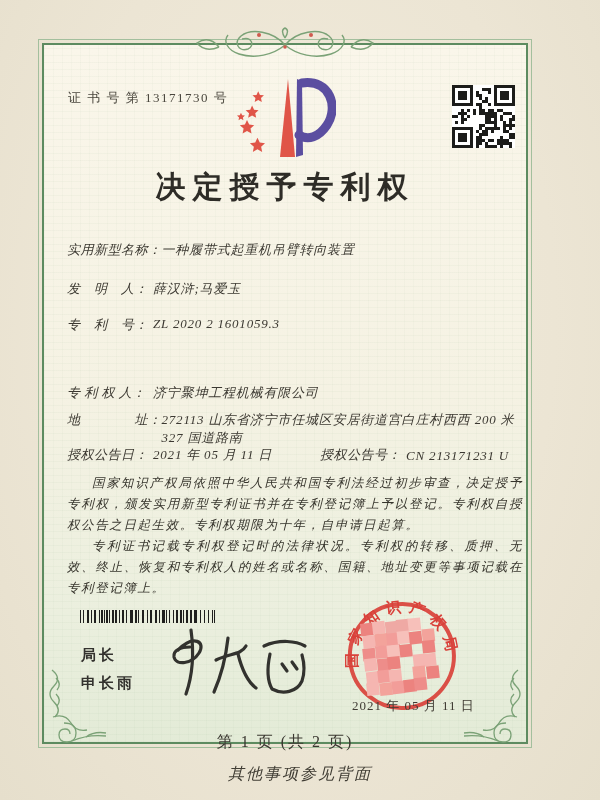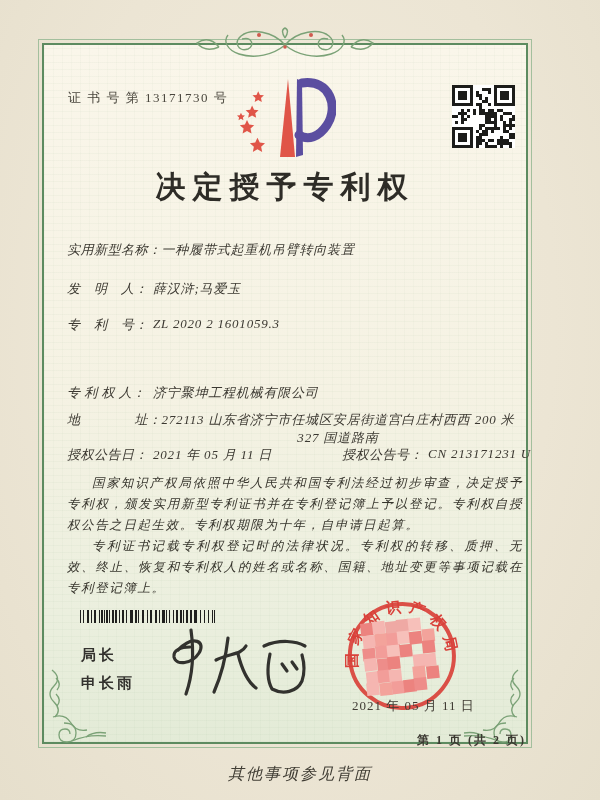--- a/index.html
+++ b/index.html
@@ -27,35 +27,35 @@
   .logo{position:absolute;left:192px;top:30px;}
   .qr{position:absolute;left:408px;top:40px;}
   .title{
     position:absolute;left:0;top:122px;width:100%;text-align:center;
     font-size:30px;font-weight:600;letter-spacing:7px;color:#2e2c27;
   }
   .field-row{position:absolute;left:23px;display:flex;align-items:flex-start;font-size:13px;color:#3b3831;font-style:italic;}
   .field-row .lbl{min-width:86px;white-space:nowrap;letter-spacing:0.5px;}
   .field-row .val{letter-spacing:0.8px;white-space:nowrap;}
   .addr-val .line{letter-spacing:0.8px;}
-  .pair2{margin-left:70px;display:flex;}
+  .pair2{margin-left:48px;display:flex;align-items:flex-end;}
   .body-text{
     position:absolute;left:23px;top:428px;width:456px;
     font-size:12.5px;line-height:21px;letter-spacing:1.6px;
     font-style:italic;color:#36342c;text-align:justify;
   }
   .body-text p{margin:0;text-indent:2em;}
   .barcode{position:absolute;left:36px;top:565px;width:140px;height:13px;display:flex;align-items:stretch;}
   .barcode i{display:block;background:#20201e;}
   .director-title{position:absolute;left:37px;top:601px;font-family:"Liberation Sans","DejaVu Sans",sans-serif;font-weight:700;font-size:15px;letter-spacing:3px;color:#33322e;}
   .director-name{position:absolute;left:37px;top:629px;font-family:"Liberation Sans","DejaVu Sans",sans-serif;font-weight:700;font-size:15px;letter-spacing:3px;color:#33322e;}
   .signature{position:absolute;left:120px;top:575px;z-index:2;}
   .seal{position:absolute;left:292px;top:547px;z-index:2;transform:rotate(-6deg);}
   .seal-date{position:absolute;left:308px;top:652px;z-index:3;font-size:13px;letter-spacing:1px;color:#3f3b33;}
-  .page-info{position:absolute;left:0;top:687px;width:100%;text-align:right;font-size:12px;letter-spacing:2px;color:#3b3831;font-weight:bold;}
+  .page-info{position:absolute;left:0;top:687px;width:100%;text-align:center;font-size:16px;letter-spacing:2px;color:#3b3831;}
   .back-note{
     position:absolute;left:0;top:764px;width:600px;text-align:center;
     font-size:16px;font-style:italic;letter-spacing:2px;color:#403d34;
   }
 </style>
 </head>
 <body>
 
 <div class="page">
   <div class="frame">
@@ -255,21 +255,21 @@
       <span class="val">薛汉浒;马爱玉</span>
     </div>
     <div class="field-row" style="top:271px;">
       <span class="lbl">专　利　号：</span>
       <span class="val">ZL 2020 2 1601059.3</span>
     </div>
     <div class="field-row" style="top:339px;">
       <span class="lbl">专 利 权 人：</span>
       <span class="val">济宁聚坤工程机械有限公司</span>
     </div>
-    <div class="field-row" style="top:366px;text-align:center;">
+    <div class="field-row" style="top:366px;">
       <span class="lbl">地　　　　址：</span>
       <span class="val addr-val" style="white-space:normal;">
         <span class="line" style="display:block;">272113 山东省济宁市任城区安居街道宫白庄村西西 200 米</span>
         <span class="line" style="display:block;">327 国道路南</span>
       </span>
     </div>
     <div class="field-row" style="top:401px;">
       <span class="lbl">授权公告日：</span>
       <span class="val">2021 年 05 月 11 日</span>
       <span class="pair2">

